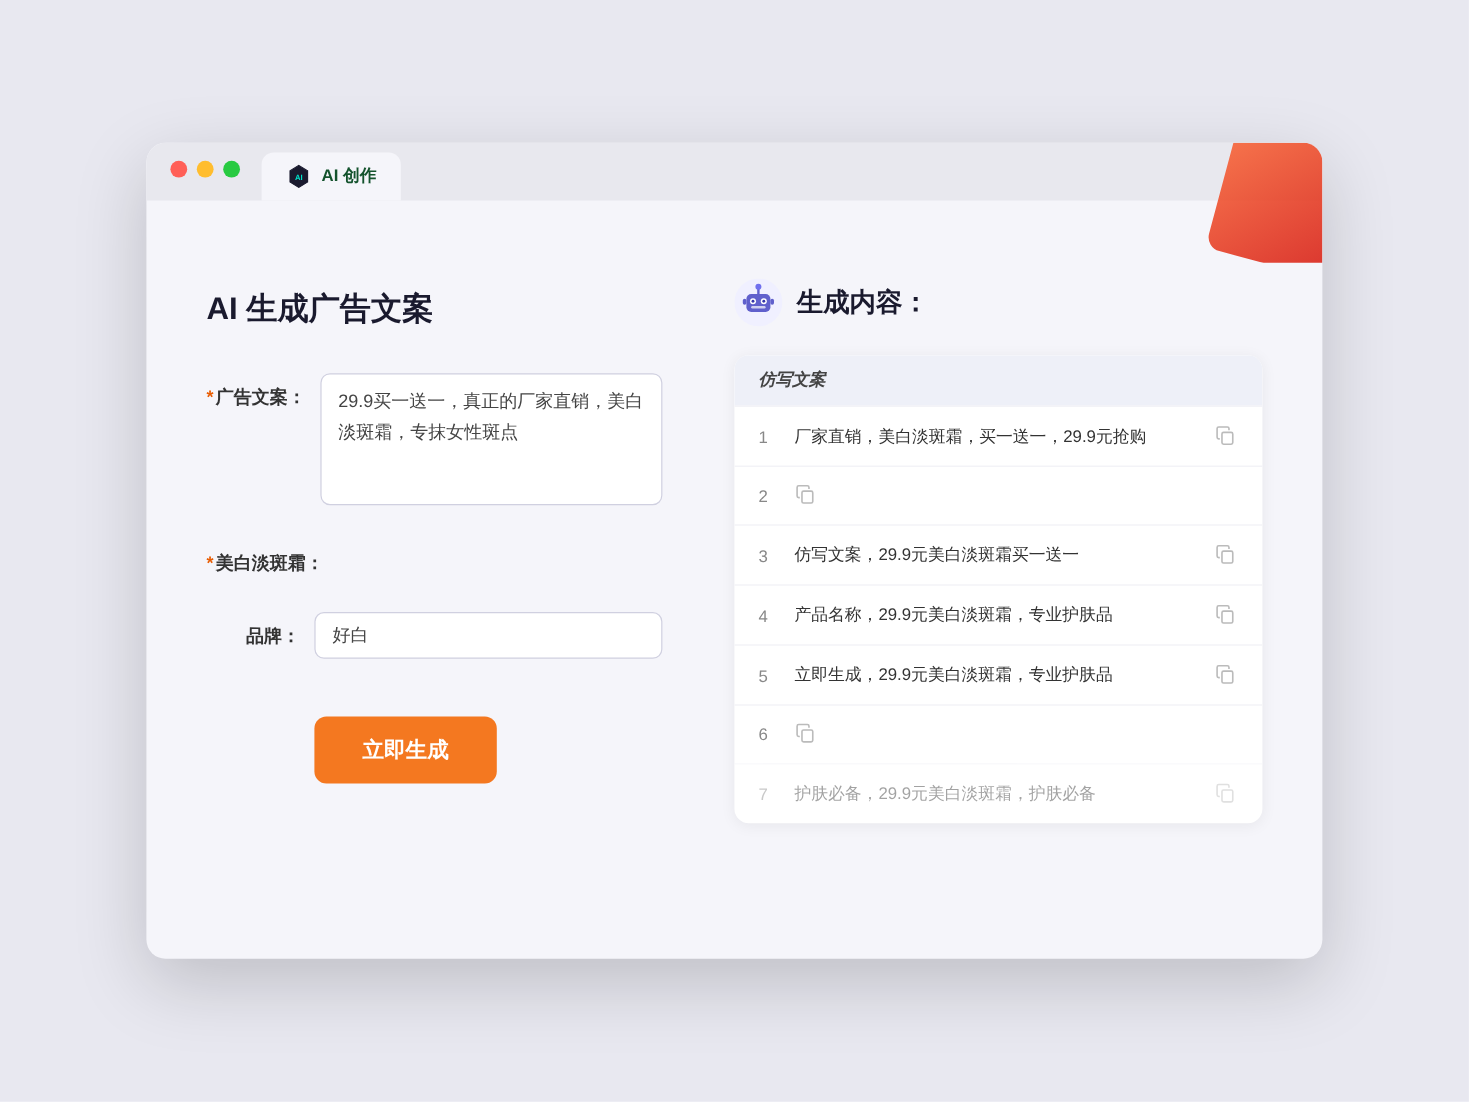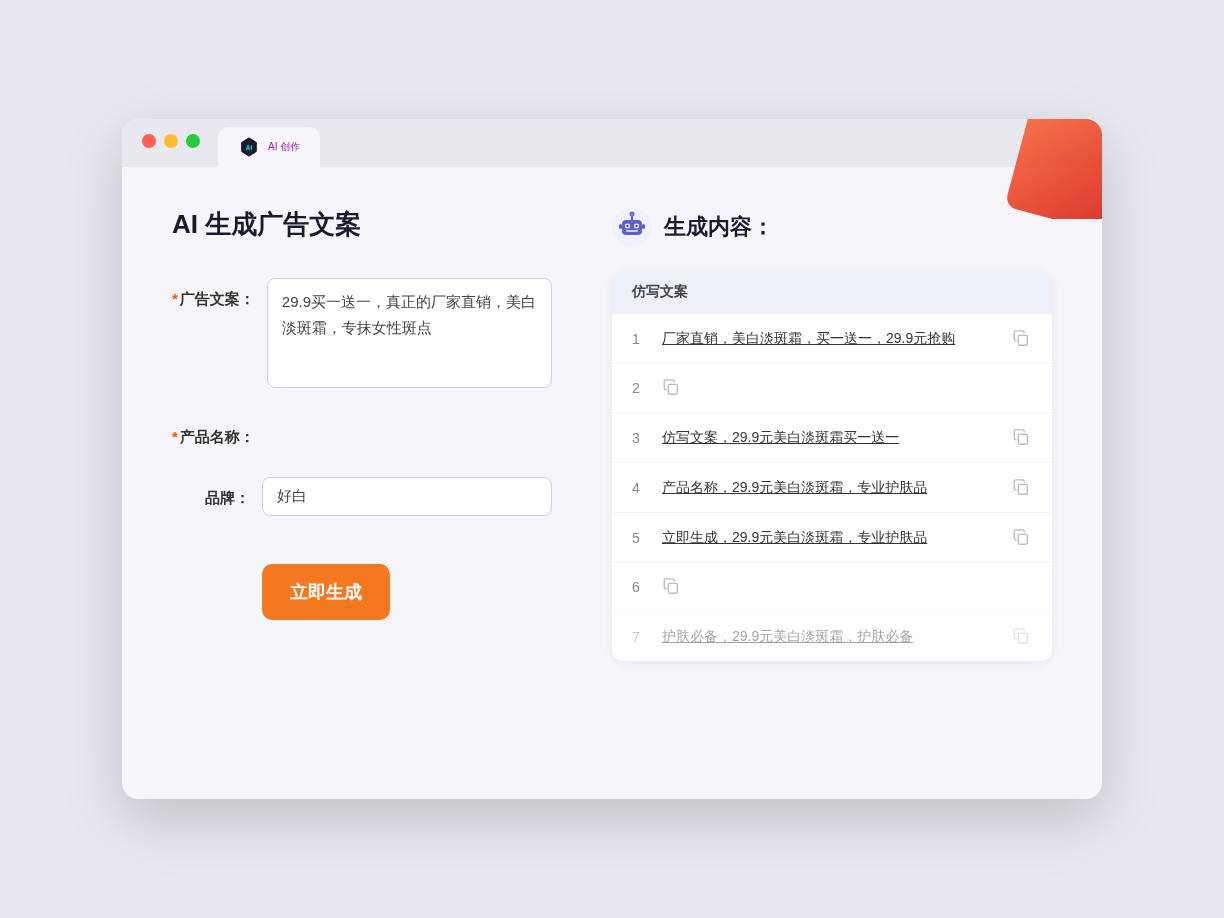--- a/index.html
+++ b/index.html
@@ -60,30 +60,31 @@
       margin-left: 80px;
       height: 40px;
     }
 
     .tab-icon {
       width: 22px;
       height: 22px;
     }
 
     .tab-label {
-      font-size: 10px;
-      color: #a21caf;
-      font-weight: 400;
+      font-size: 14px;
+      color: #14532d;
+      font-weight: 700;
     }
 
     
     .main-content {
       padding: 40px 50px;
       display: flex;
       gap: 60px;
+      align-items: center;
     }
 
     
     .left-panel {
       flex: 0 0 380px;
     }
 
     .page-title {
       font-size: 26px;
       font-weight: 700;
@@ -131,31 +132,32 @@
       line-height: 1.7;
     }
 
     .generate-btn {
       margin-top: 20px;
       margin-left: 90px;
       background: #f47820;
       color: #fff;
       border: none;
       border-radius: 10px;
-      padding: 16px 28px;
+      padding: 16px 40px;
       font-size: 18px;
       font-weight: 600;
       cursor: pointer;
       font-family: inherit;
       transition: background 0.2s;
     }
 
     
     .right-panel {
       flex: 1;
+      margin-top: 25px;
     }
 
     .result-header {
       display: flex;
       align-items: center;
       gap: 12px;
       margin-bottom: 24px;
     }
 
     .robot-icon {
@@ -175,20 +177,21 @@
       overflow: hidden;
       box-shadow: 0 2px 12px rgba(0,0,0,0.06);
     }
 
     .result-table-header {
       background: #eef0f8;
       padding: 12px 20px;
       font-size: 14px;
       font-weight: 600;
       color: #444;
+      font-style: italic;
     }
 
     .result-row {
       display: flex;
       align-items: center;
       padding: 14px 20px;
       border-top: 1px solid #f0f0f5;
     }
 
     .result-row:last-child {
@@ -199,21 +202,20 @@
       font-size: 14px;
       color: #888;
       min-width: 30px;
     }
 
     .result-text {
       flex: 1;
       font-size: 14px;
       color: #333;
       line-height: 1.5;
-      text-decoration: underline;
     }
 
     .copy-icon {
       width: 20px;
       height: 20px;
       color: #bbb;
       cursor: pointer;
       flex-shrink: 0;
     }
 
@@ -271,21 +273,21 @@
       <div class="form-group">
         <label class="form-label">
           <span class="required-star">*</span><span>广告文案：</span>
         </label>
         <textarea class="form-input" style="">29.9买一送一，真正的厂家直销，美白淡斑霜，专抹女性斑点</textarea>
       </div>
 
       
       <div class="form-group">
         <label class="form-label">
-          <span class="required-star">*</span><span>产品名称：</span>
+          <span class="required-star">*</span><span>美白淡斑霜：</span>
         </label>
       </div>
 
       
       <div class="form-group">
         <label class="form-label">品牌：</label>
         <input type="text" class="form-input" value="好白" style="">
       </div>
 
       

